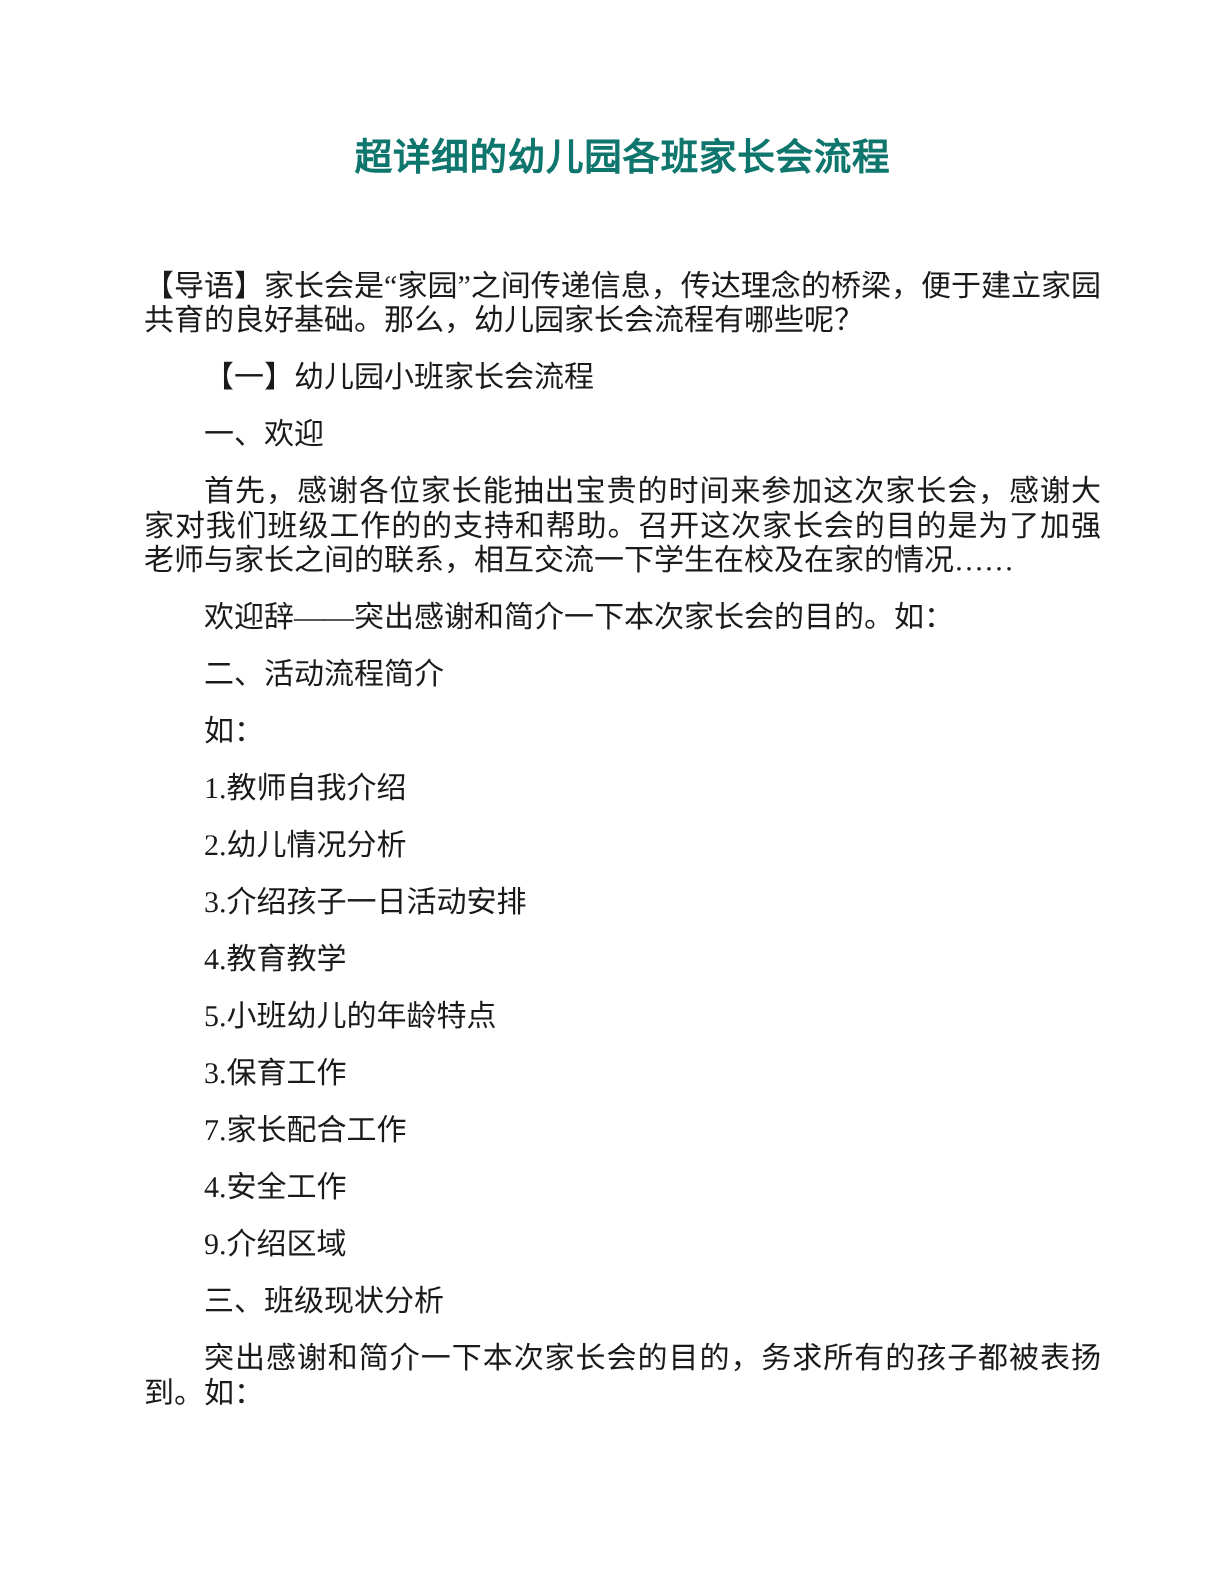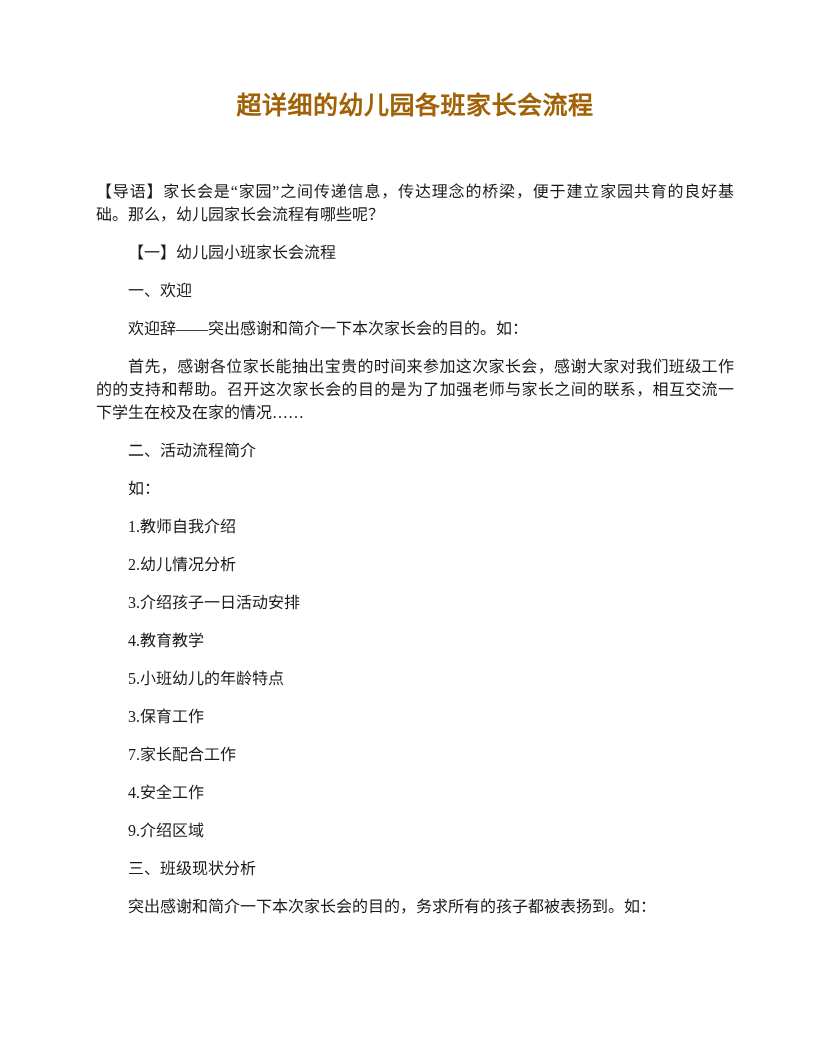--- a/index.html
+++ b/index.html
@@ -18,46 +18,46 @@
     color: #1a1a1a;
     box-sizing: border-box;
     padding: 90px 82px 0 96px;
   }
   .doc-title {
     font-size: 25px;
     font-weight: bold;
     line-height: 32px;
     text-align: center;
     margin: 0 0 58px 0;
-    color: #a16207;
+    color: #0f766e;
     letter-spacing: 0.5px;
   }
   .para {
-    font-size: 16px;
+    font-size: 20px;
     line-height: 23px;
     margin: 0 0 15px 0;
     text-align: justify;
     text-justify: inter-ideograph;
     word-break: break-all;
   }
   .para.indent {
     text-indent: 2em;
   }
 </style>
 </head>
 <body>
 
 <div class="page">
   <h1 class="doc-title">超详细的幼儿园各班家长会流程</h1>
   <div id="doc-body">
       <p class="para">【导语】家长会是“家园”之间传递信息，传达理念的桥梁，便于建立家园共育的良好基础。那么，幼儿园家长会流程有哪些呢？</p>
       <p class="para indent">【一】幼儿园小班家长会流程</p>
       <p class="para indent">一、欢迎</p>
+      <p class="para indent">首先，感谢各位家长能抽出宝贵的时间来参加这次家长会，感谢大家对我们班级工作的的支持和帮助。召开这次家长会的目的是为了加强老师与家长之间的联系，相互交流一下学生在校及在家的情况……</p>
       <p class="para indent">欢迎辞——突出感谢和简介一下本次家长会的目的。如：</p>
-      <p class="para indent">首先，感谢各位家长能抽出宝贵的时间来参加这次家长会，感谢大家对我们班级工作的的支持和帮助。召开这次家长会的目的是为了加强老师与家长之间的联系，相互交流一下学生在校及在家的情况……</p>
       <p class="para indent">二、活动流程简介</p>
       <p class="para indent">如：</p>
       <p class="para indent">1.教师自我介绍</p>
       <p class="para indent">2.幼儿情况分析</p>
       <p class="para indent">3.介绍孩子一日活动安排</p>
       <p class="para indent">4.教育教学</p>
       <p class="para indent">5.小班幼儿的年龄特点</p>
       <p class="para indent">3.保育工作</p>
       <p class="para indent">7.家长配合工作</p>
       <p class="para indent">4.安全工作</p>

